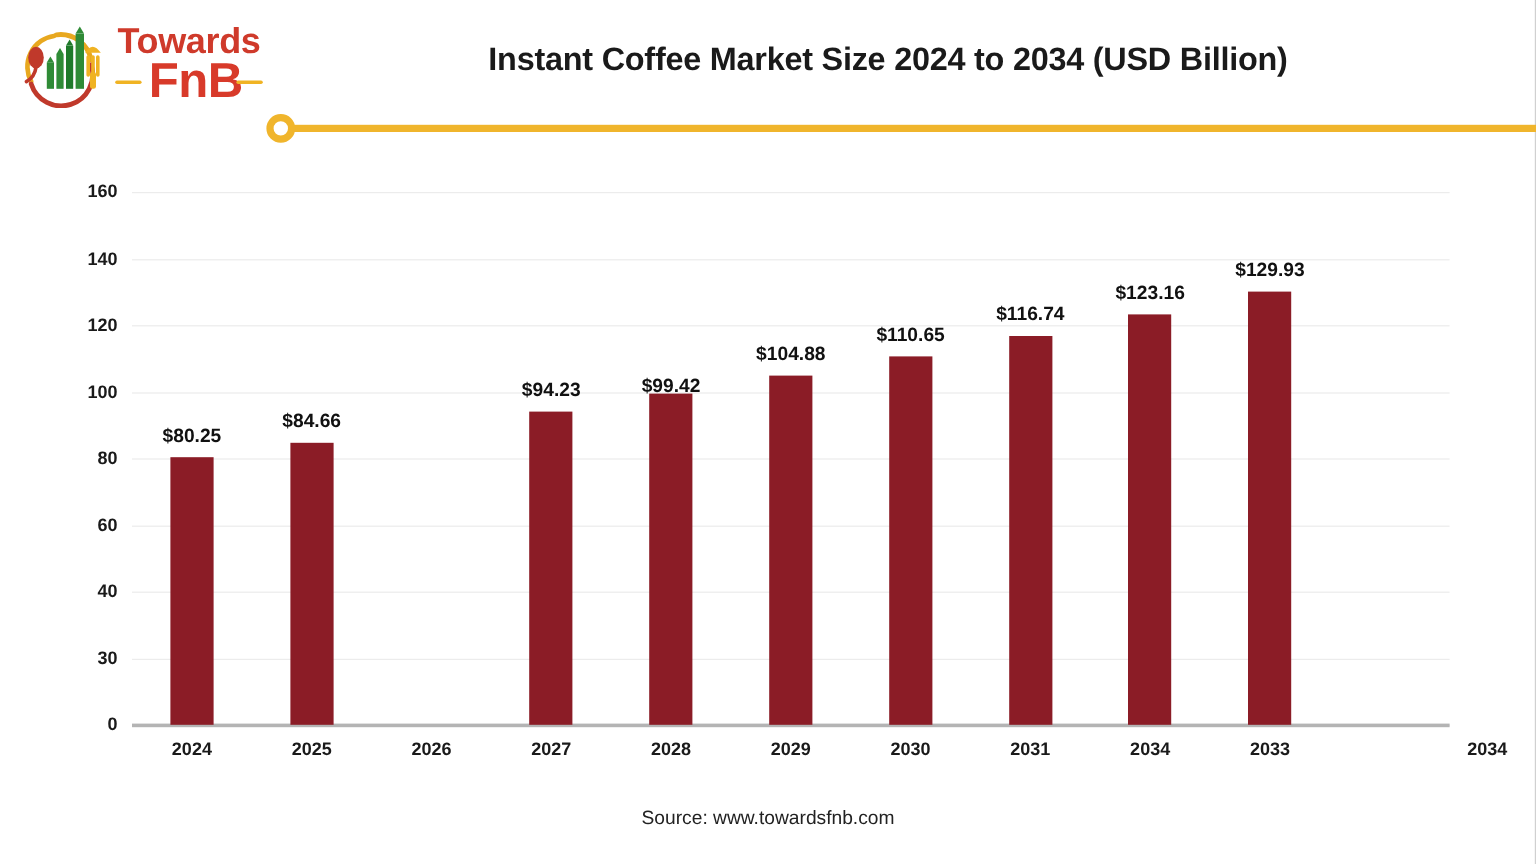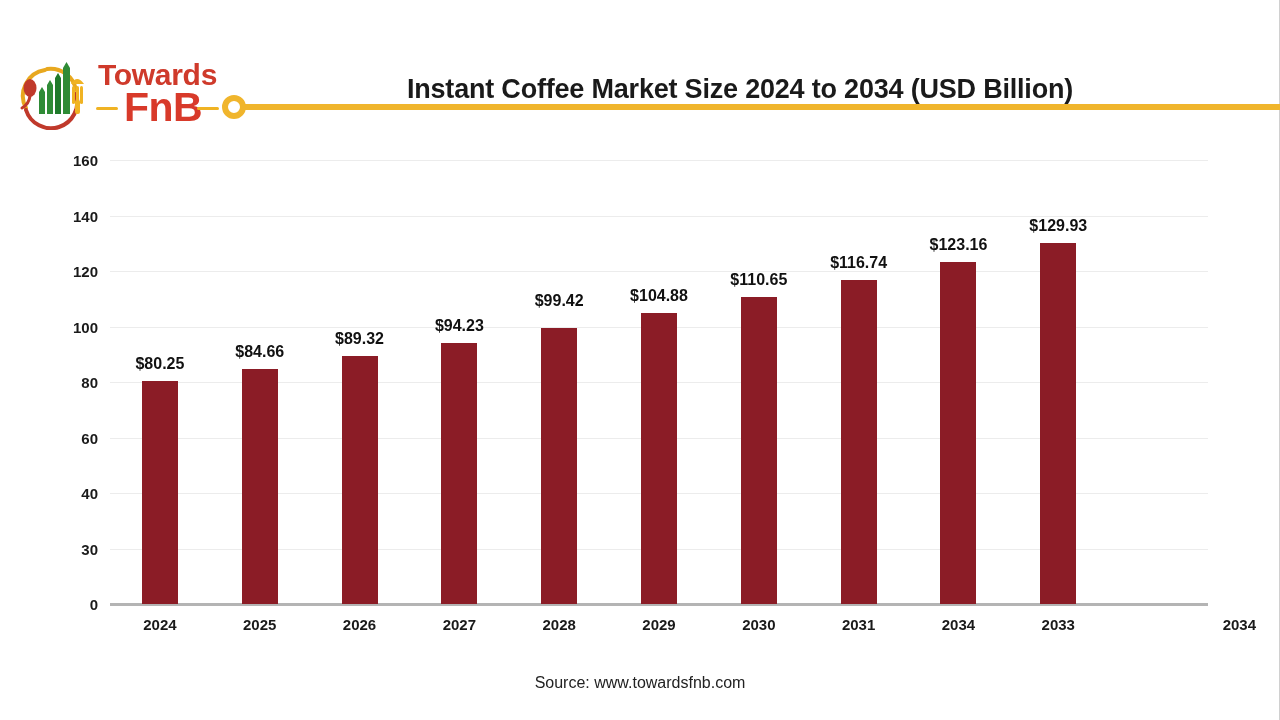--- a/index.html
+++ b/index.html
@@ -15,21 +15,21 @@
     width: 1280px;
     height: 720px;
     background: #ffffff;
     border-right: 1px solid #d0d0d0;
   }
 
   
   .header {
     position: absolute;
     left: 0; top: 0;
-    width: 1280px; height: 100px; margin-top: 40px;
+    width: 1280px; height: 100px;
   }
   .logo-wrap {
     position: absolute;
     left: 14px; top: 14px;
     width: 215px; height: 78px;
   }
   .logo-mark {
     position: absolute;
     left: 0; top: 2px;
     width: 76px; height: 74px;
@@ -255,31 +255,27 @@
     <div class="axis-base"></div>
     <div class="bars" id="bars">
         <div class="bar-group" style="left: -0.090909px;">
           <div class="bar" style="height: 222.694px; background: rgb(139, 28, 38);"></div>
           <div class="bar-label" style="bottom: 230.694px;">$80.25</div>
         </div>
         <div class="bar-group" style="left: 99.7273px;">
           <div class="bar" style="height: 234.931px; background: rgb(139, 28, 38);"></div>
           <div class="bar-label" style="bottom: 242.931px;">$84.66</div>
         </div>
-        <div class="bar-group" style="left: 199.545px;">
-          <div class="bar" style="height: 247.863px; background: rgb(139, 28, 38);"></div>
-          <div class="bar-label" style="bottom: 255.863px;">$89.32</div>
-        </div>
         <div class="bar-group" style="left: 299.364px;">
           <div class="bar" style="height: 261.488px; background: rgb(139, 28, 38);"></div>
           <div class="bar-label" style="bottom: 269.488px;">$94.23</div>
         </div>
         <div class="bar-group" style="left: 399.182px;">
           <div class="bar" style="height: 275.89px; background: rgb(139, 28, 38);"></div>
-          <div class="bar-label" style="bottom: 294px;">$99.42</div>
+          <div class="bar-label" style="bottom: 272px;">$99.42</div>
         </div>
         <div class="bar-group" style="left: 499px;">
           <div class="bar" style="height: 291.042px; background: rgb(139, 28, 38);"></div>
           <div class="bar-label" style="bottom: 299.042px;">$104.88</div>
         </div>
         <div class="bar-group" style="left: 598.818px;">
           <div class="bar" style="height: 307.054px; background: rgb(139, 28, 38);"></div>
           <div class="bar-label" style="bottom: 315.054px;">$110.65</div>
         </div>
         <div class="bar-group" style="left: 698.636px;">

